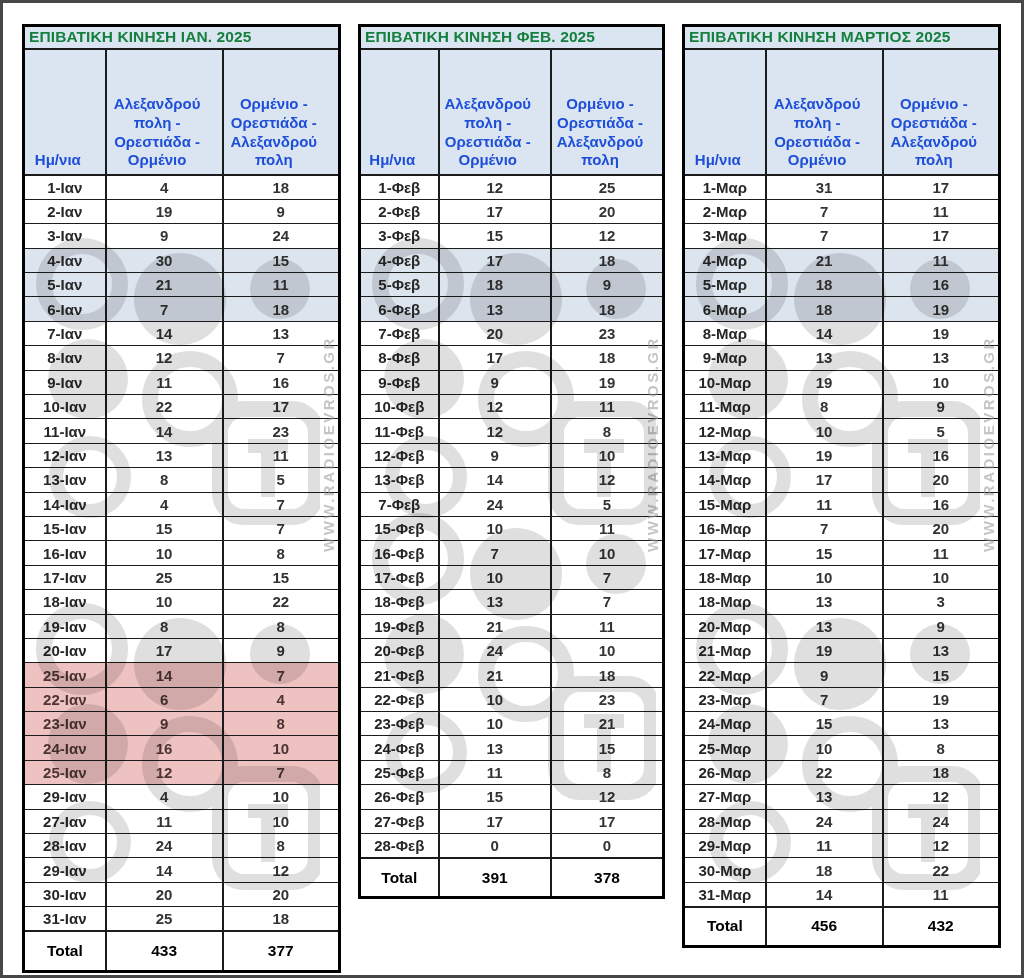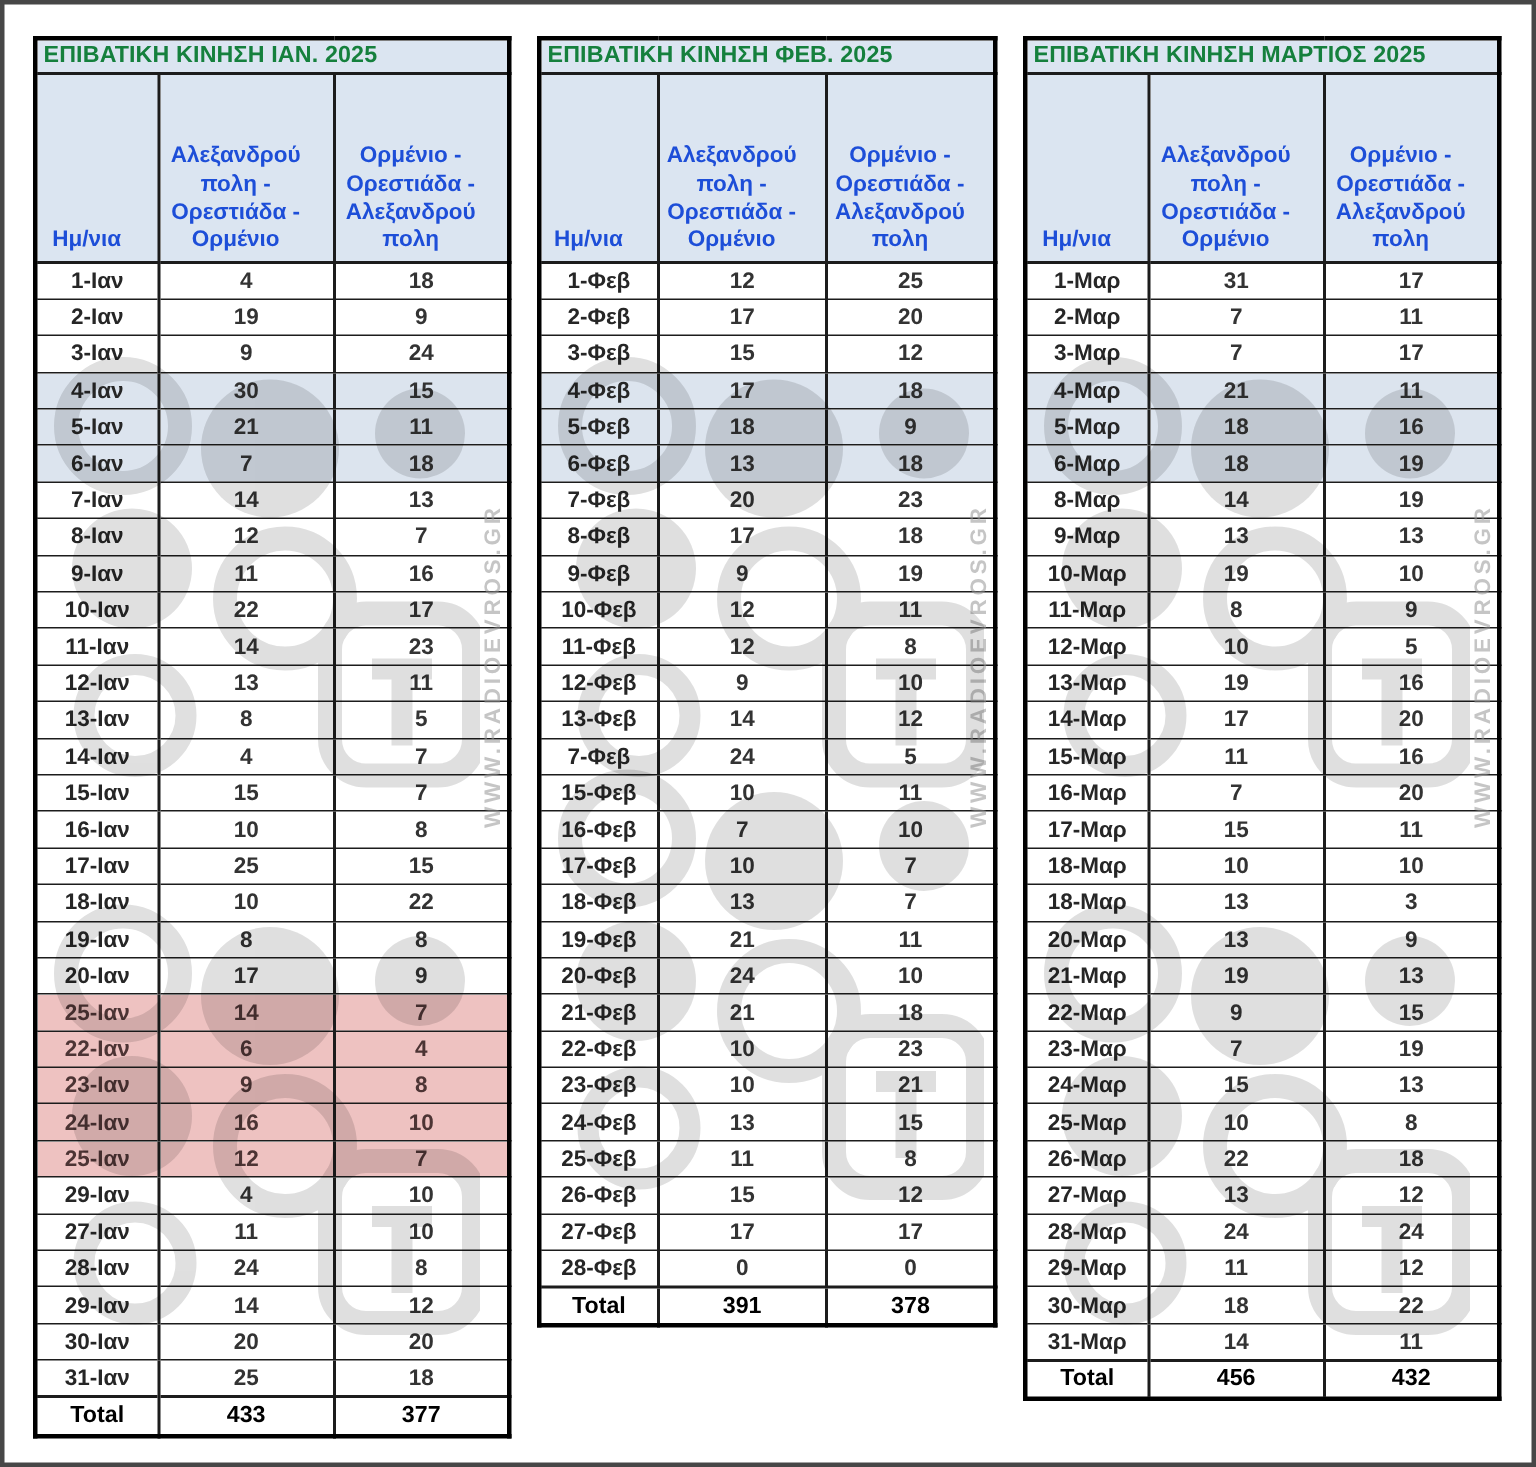--- a/index.html
+++ b/index.html
@@ -68,21 +68,21 @@
     border-bottom-width: 2px;
   }
   tbody td { height: 24.4px; padding: 0 2px; }
   tbody td.d-cell { color: #262626; }
   tbody td.v-cell { color: #333; }
 
   tr.row-blue td { background: var(--row-blue, #dce4ee); margin-top: 16px; }
   tr.row-pink td { background: var(--row-pink, #eec2c1); color: #4c3434; }
 
   tfoot td {
-    height: 26px;
+    height: 40px;
     color: #000;
     font-size: 15.5px;
     border-top-width: 2.5px;
   }
 
   
   .wm { position: absolute; z-index: 3; pointer-events: none; }
   .wm-url {
     top: 210px;
     right: 4px;

